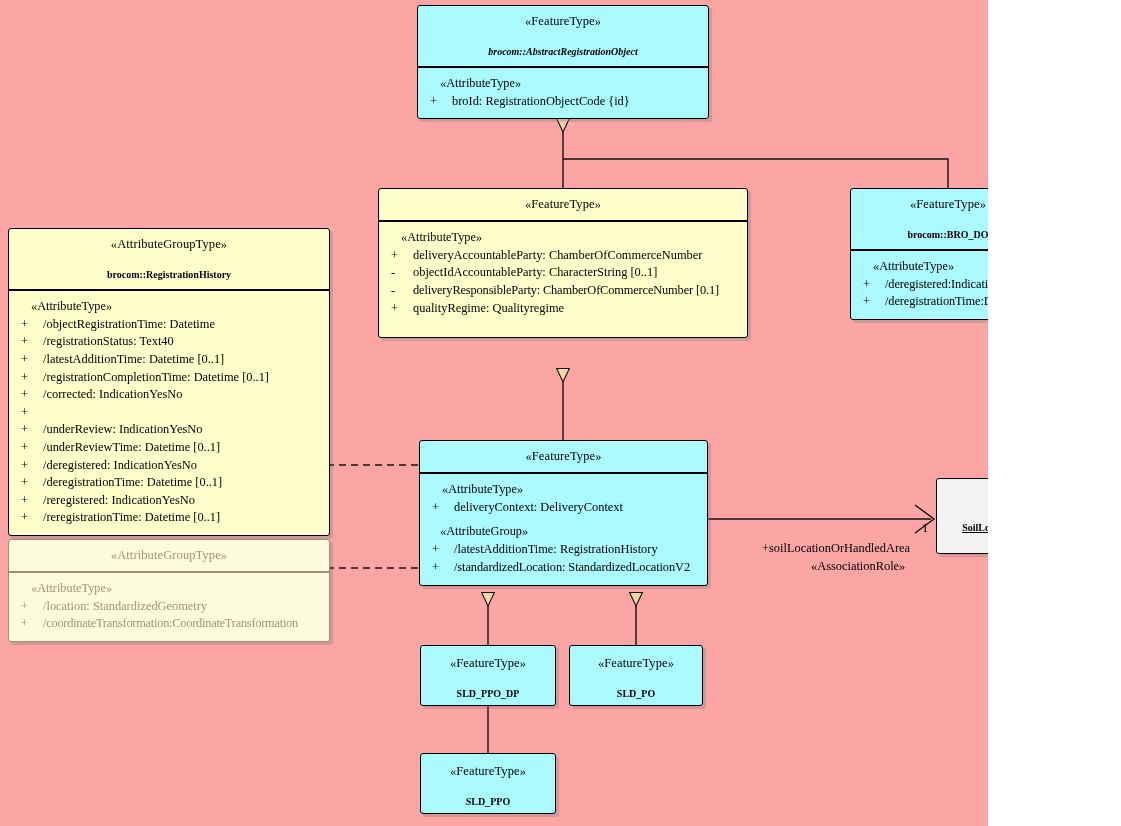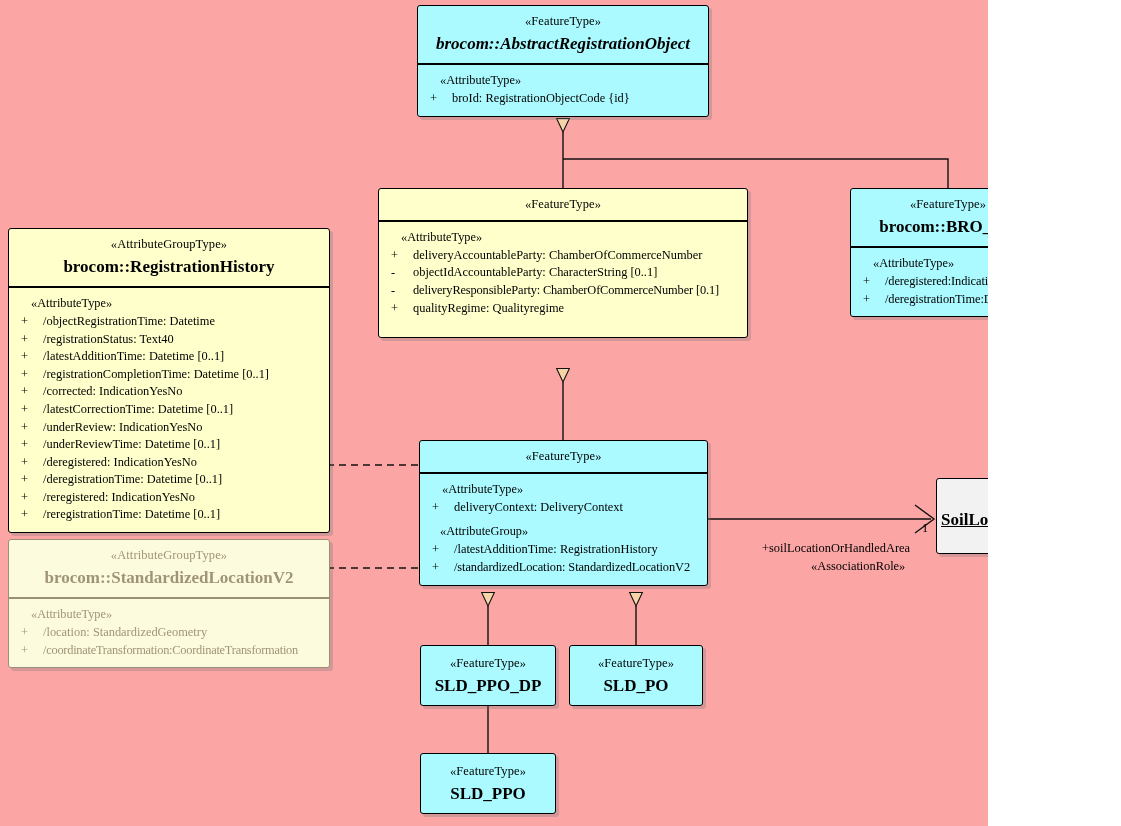--- a/index.html
+++ b/index.html
@@ -55,24 +55,24 @@
     padding: 7px 4px 8px 4px;
     line-height: 1.30;
     color: #000;
   }
   .stereo {
     font-size: 12.5px;
     letter-spacing: 0.1px;
     white-space: nowrap;
   }
   .cname {
-    font-size: 17px;
+    font-size: 10px;
     font-weight: bold;
     white-space: nowrap;
-    margin-top: 4px;
+    margin-top: 16px;
   }
   .cname.ital { font-style: italic; }
   .cname.underline { text-decoration: underline; }
 
   .divider {
     height: 1.6px;
     background: #000000;
     width: 100%;
   }
 
@@ -246,21 +246,20 @@
       <div class="attr">
           <span class="vis">+</span>
           <span class="txt">/registrationCompletionTime: Datetime [0..1]</span>
         </div>
       <div class="attr">
           <span class="vis">+</span>
           <span class="txt">/corrected: IndicationYesNo</span>
         </div>
       <div class="attr">
           <span class="vis">+</span>
-          <span class="txt">/latestCorrectionTime: Datetime [0..1]</span>
         </div>
       <div class="attr">
           <span class="vis">+</span>
           <span class="txt">/underReview: IndicationYesNo</span>
         </div>
       <div class="attr">
           <span class="vis">+</span>
           <span class="txt">/underReviewTime: Datetime [0..1]</span>
         </div>
       <div class="attr">
@@ -278,21 +277,20 @@
       <div class="attr">
           <span class="vis">+</span>
           <span class="txt">/reregistrationTime: Datetime [0..1]</span>
         </div>
     </div>
   </div>
 
   <div class="uml yellow faded" style="left:8px; top:539px; width:322px;">
     <div class="hdr">
       <div class="stereo">«AttributeGroupType»</div>
-      <div class="cname">brocom::StandardizedLocationV2</div>
     </div>
     <div class="divider"></div>
     <div class="body">
       <div class="grouplabel">«AttributeType»</div>
       <div class="attr">
           <span class="vis">+</span>
           <span class="txt">/location: StandardizedGeometry</span>
         </div>
       <div class="attr" style="letter-spacing:-0.25px;">
           <span class="vis">+</span>

